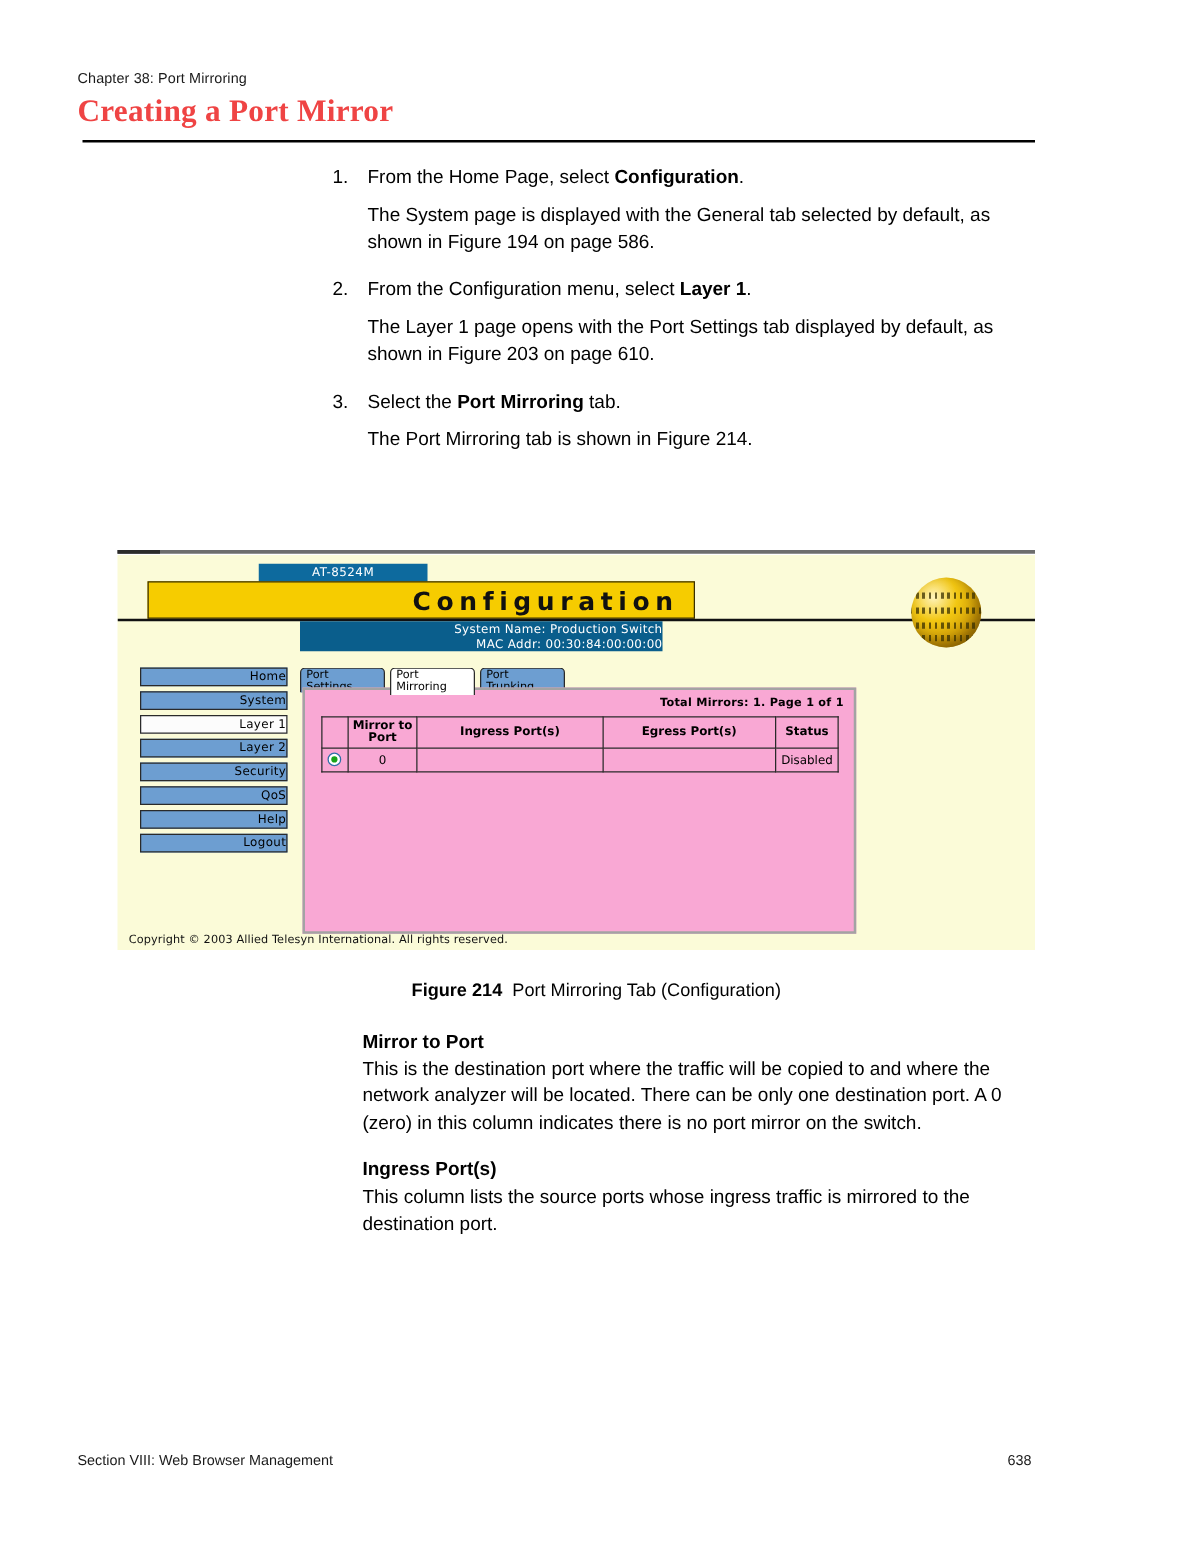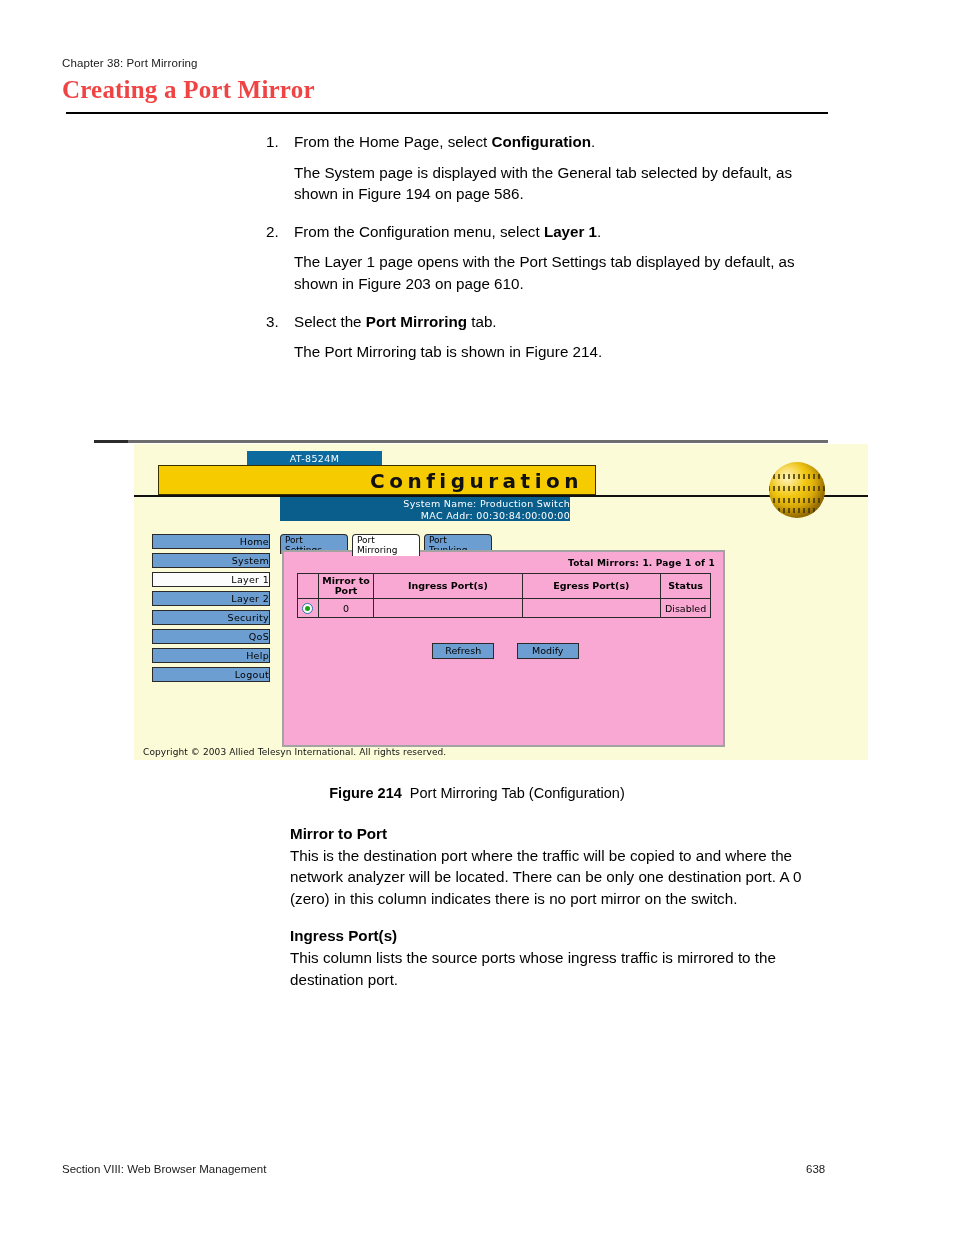--- a/index.html
+++ b/index.html
@@ -100,21 +100,20 @@
     background: #2b2b2b;
   }
   .ui {
     position: absolute;
     left: 0;
     top: 4px;
     width: 734px;
     height: 316px;
     background: #fbfbd8;
     overflow: hidden;
-    margin-left: 40px;
   }
 
   
   .dev-tab {
     position: absolute;
     left: 113px;
     top: 7px;
     width: 135px;
     height: 15px;
     background: #0d6a9e;
@@ -523,24 +522,20 @@
               <span class="radio"></span>
             </td>
             <td class="col-mtp left">0</td>
             <td class="col-ing left"></td>
             <td class="col-egr left"></td>
             <td class="col-sta left">Disabled</td>
           </tr>
         </tbody>
       </table>
 
-      <div class="btn-row">
-        <span class="ui-btn">Refresh</span>
-        <span class="ui-btn">Modify</span>
-      </div>
     </div>
 
     <div class="copyright">Copyright © 2003 Allied Telesyn International. All rights reserved.</div>
 
   </div>
 </div>
 
 <div class="fig-caption">
   <span class="lbl">Figure 214</span>&nbsp;
   <span>Port Mirroring Tab (Configuration)</span>

